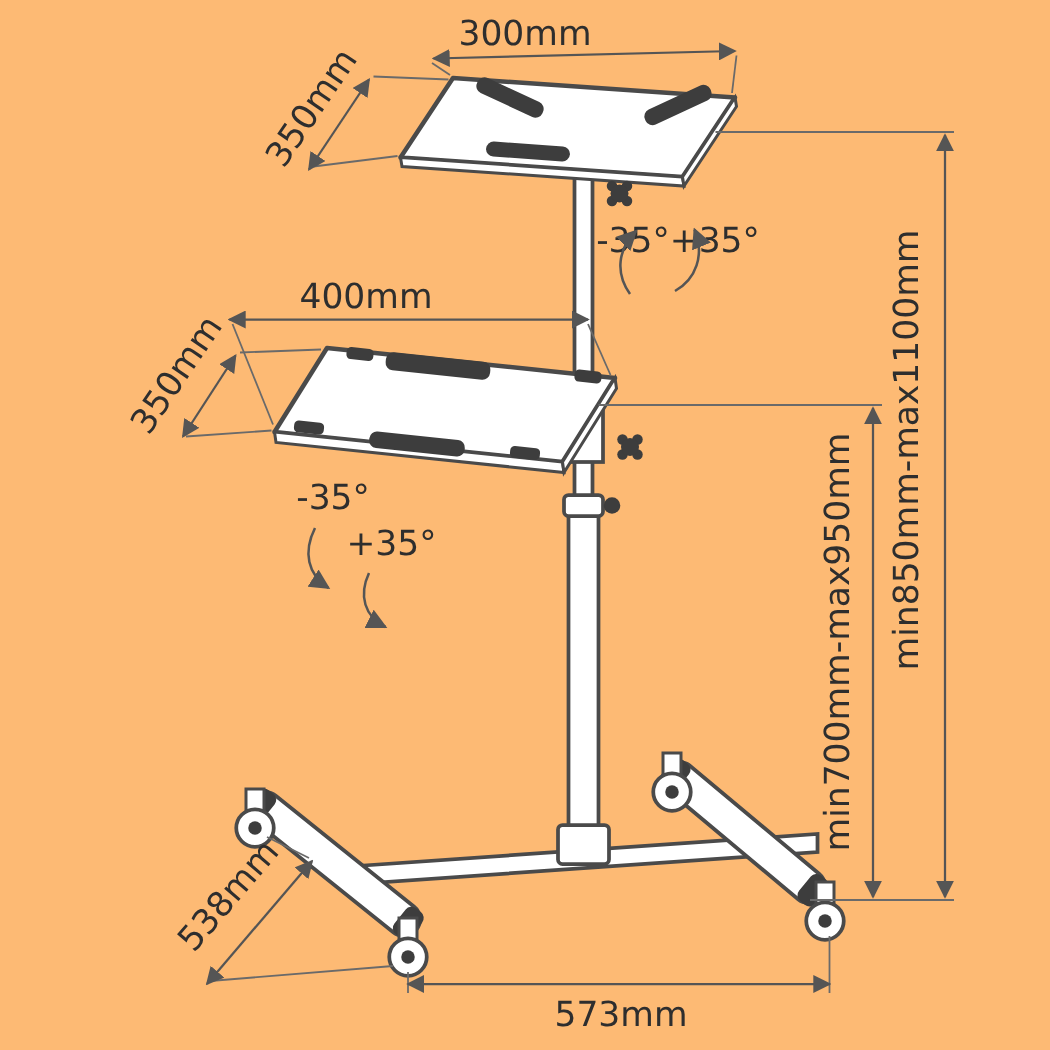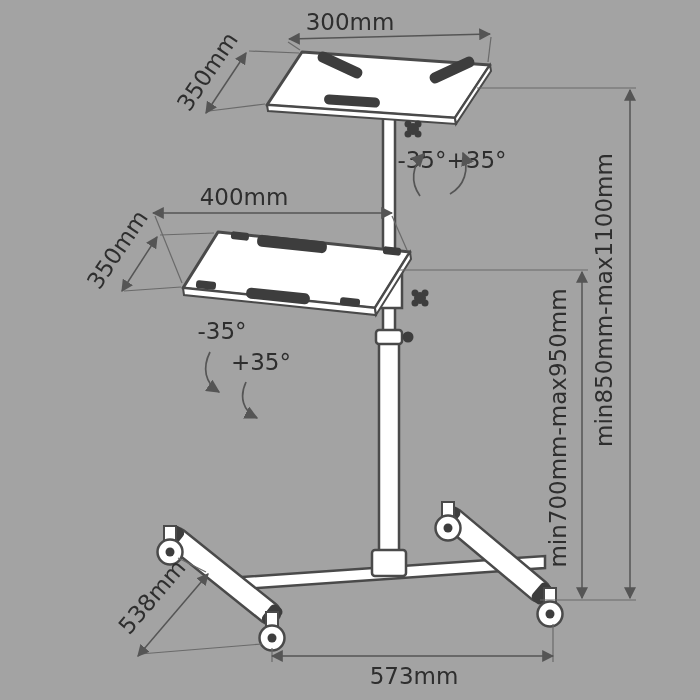--- a/index.html
+++ b/index.html
@@ -1,16 +1,16 @@
 <!DOCTYPE html>
 <html><head>
 <meta charset="utf-8">
 <style>
   html,body { margin:0; padding:0; background:#ffffff; }
-  .stage { width:700px; height:700px; position:relative; background:#a3a3a3; }
+  .stage { width:700px; height:700px; position:relative; background:#fdba74; }
   svg { display:block; }
   .dim-label { font-family:"DejaVu Sans","Liberation Sans",sans-serif; font-size:23px; fill:#2e2e2e; }
   .dim-line  { stroke:#555555; stroke-width:1.5; fill:none; }
   .ext-line  { stroke:#6a6a6a; stroke-width:1.2; fill:none; }
   .tilt-arrow{ stroke:#555555; stroke-width:1.7; fill:none; }
   .part      { fill:#ffffff; stroke:#4a4a4a; }
   .dark      { fill:#3d3d3d; stroke:none; }
 </style>
 </head>
 <body>

